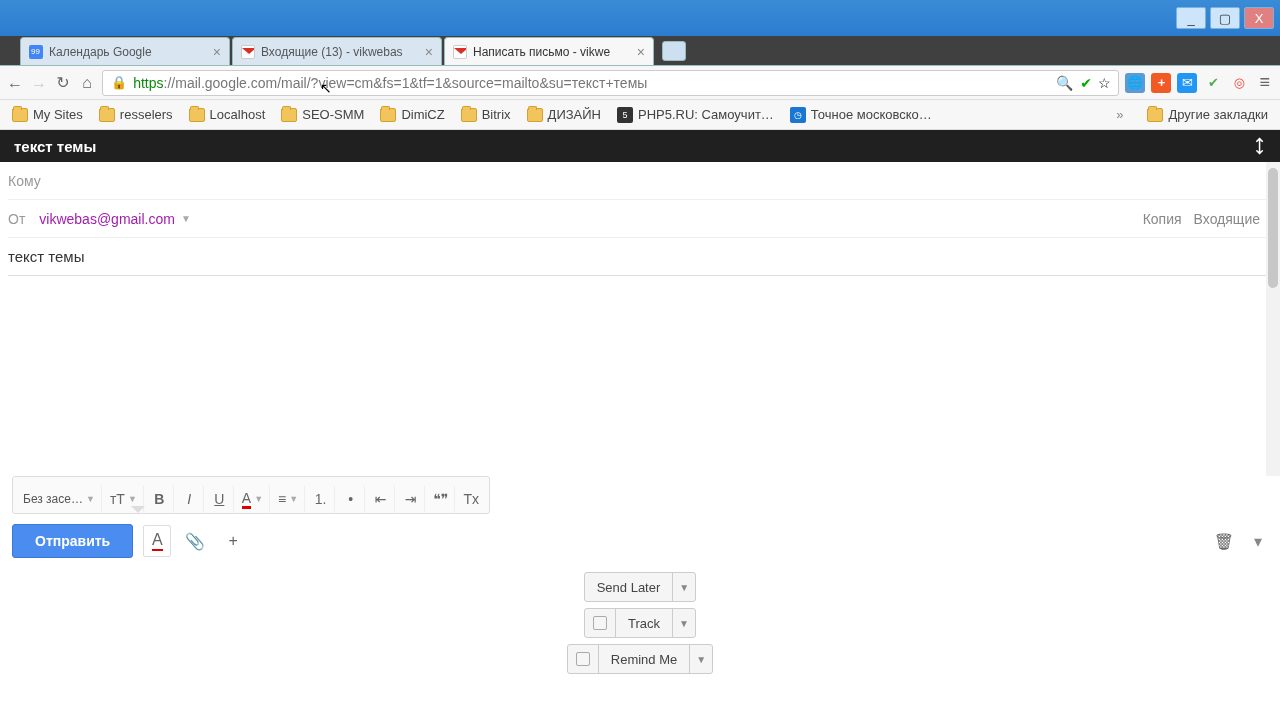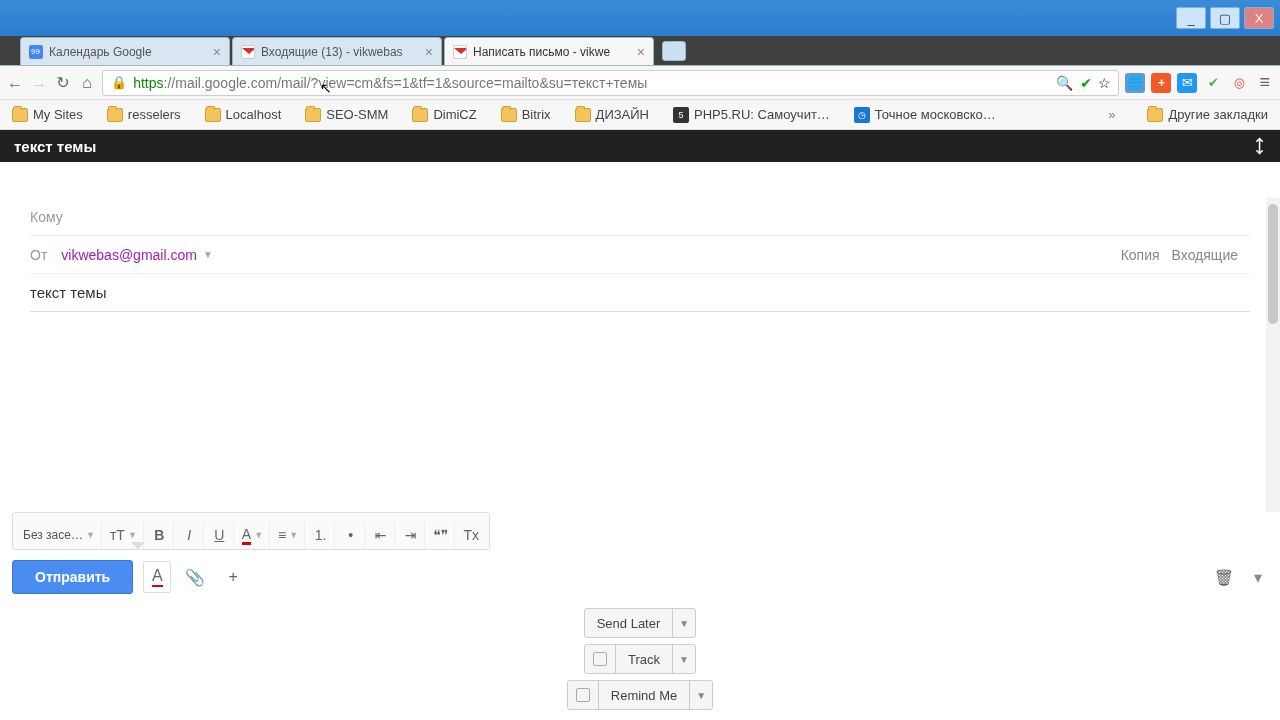--- a/index.html
+++ b/index.html
@@ -25,34 +25,34 @@
   .navico.disabled{ color:#ccc; cursor:default;}
   .omnibox{ flex:1; height:26px; border:1px solid #ccc; border-radius:3px; background:#fff; display:flex; align-items:center; padding:0 8px; font-size:14px; }
   .omnibox .lock{ color:#4caf50; margin-right:6px; font-size:13px;}
   .omnibox .url{ color:#777; white-space:nowrap; overflow:hidden;}
   .omnibox .url .secure{ color:#0a8a0a;}
   .omni-right{ display:flex; gap:6px; margin-left:auto; align-items:center;}
   .exticon{ width:20px; height:20px; border-radius:3px; display:flex; align-items:center; justify-content:center; font-size:13px; cursor:pointer;}
   .hamburger{ font-size:18px; color:#666; cursor:pointer; padding:0 4px;}
 
   
-  .bmrow{ height:30px; background:#f7f7f7; border-bottom:1px solid #ddd; display:flex; align-items:center; padding:0 6px; font-size:13px; color:#444; gap:12px;}
+  .bmrow{ height:30px; background:#f7f7f7; border-bottom:1px solid #ddd; display:flex; align-items:center; padding:0 6px; font-size:13px; color:#444; gap:4px;}
   .bm{ display:flex; align-items:center; padding:3px 6px; border-radius:3px; cursor:pointer; white-space:nowrap;}
   .bm .folder{ width:16px; height:14px; background:#f2c55c; border:1px solid #d4a030; border-radius:2px; margin-right:5px; position:relative;}
   .bm .folder::before{ content:''; position:absolute; top:-3px; left:0; width:7px; height:3px; background:#f2c55c; border:1px solid #d4a030; border-bottom:none; border-radius:2px 2px 0 0;}
   .bm .site{ width:16px; height:16px; margin-right:5px; background:#888; border-radius:2px; display:flex; align-items:center; justify-content:center; font-size:9px; color:#fff;}
   .bmrow .overflow{ margin-left:auto; color:#888; padding:0 6px; cursor:pointer;}
   .bmrow .other{ display:flex; align-items:center; margin-left:8px;}
 
   
   .compose-title{ height:32px; background:#202020; color:#fff; display:flex; align-items:center; padding:0 14px; font-size:15px; font-weight:bold;}
   .compose-title .expand{ margin-left:auto; cursor:pointer; font-size:16px; transform:rotate(45deg);}
 
   
-  .compose-content{ background:#fff; padding:0 30px; position:relative;margin-top:36px;}
+  .compose-content{ background:#fff; padding:0 8px; position:relative;}
   .fieldrow{ min-height:38px; display:flex; align-items:center; font-size:14px; color:#777; border-bottom:1px solid #eee;}
   .fieldrow .label{ color:#999; margin-right:14px; font-size:14px;}
   .fieldrow.from .email{ color:#a21caf; }
   .fieldrow.from .caret{ margin-left:6px; color:#aaa; font-size:10px;}
   .fieldrow .cc{ margin-left:auto; color:#888; cursor:pointer; margin-right:12px;}
   .fieldrow.subject{ color:#333; font-size:15px; border-bottom:1px solid #ddd; }
   .bodyarea{ height:200px; }
 
   .scrolltrack{ position:absolute; right:0; top:0; bottom:0; width:14px; background:#f2f2f2;}
   .scrollthumb{ position:absolute; left:2px; right:2px; top:6px; height:120px; background:#c7c7c7; border-radius:6px;}

